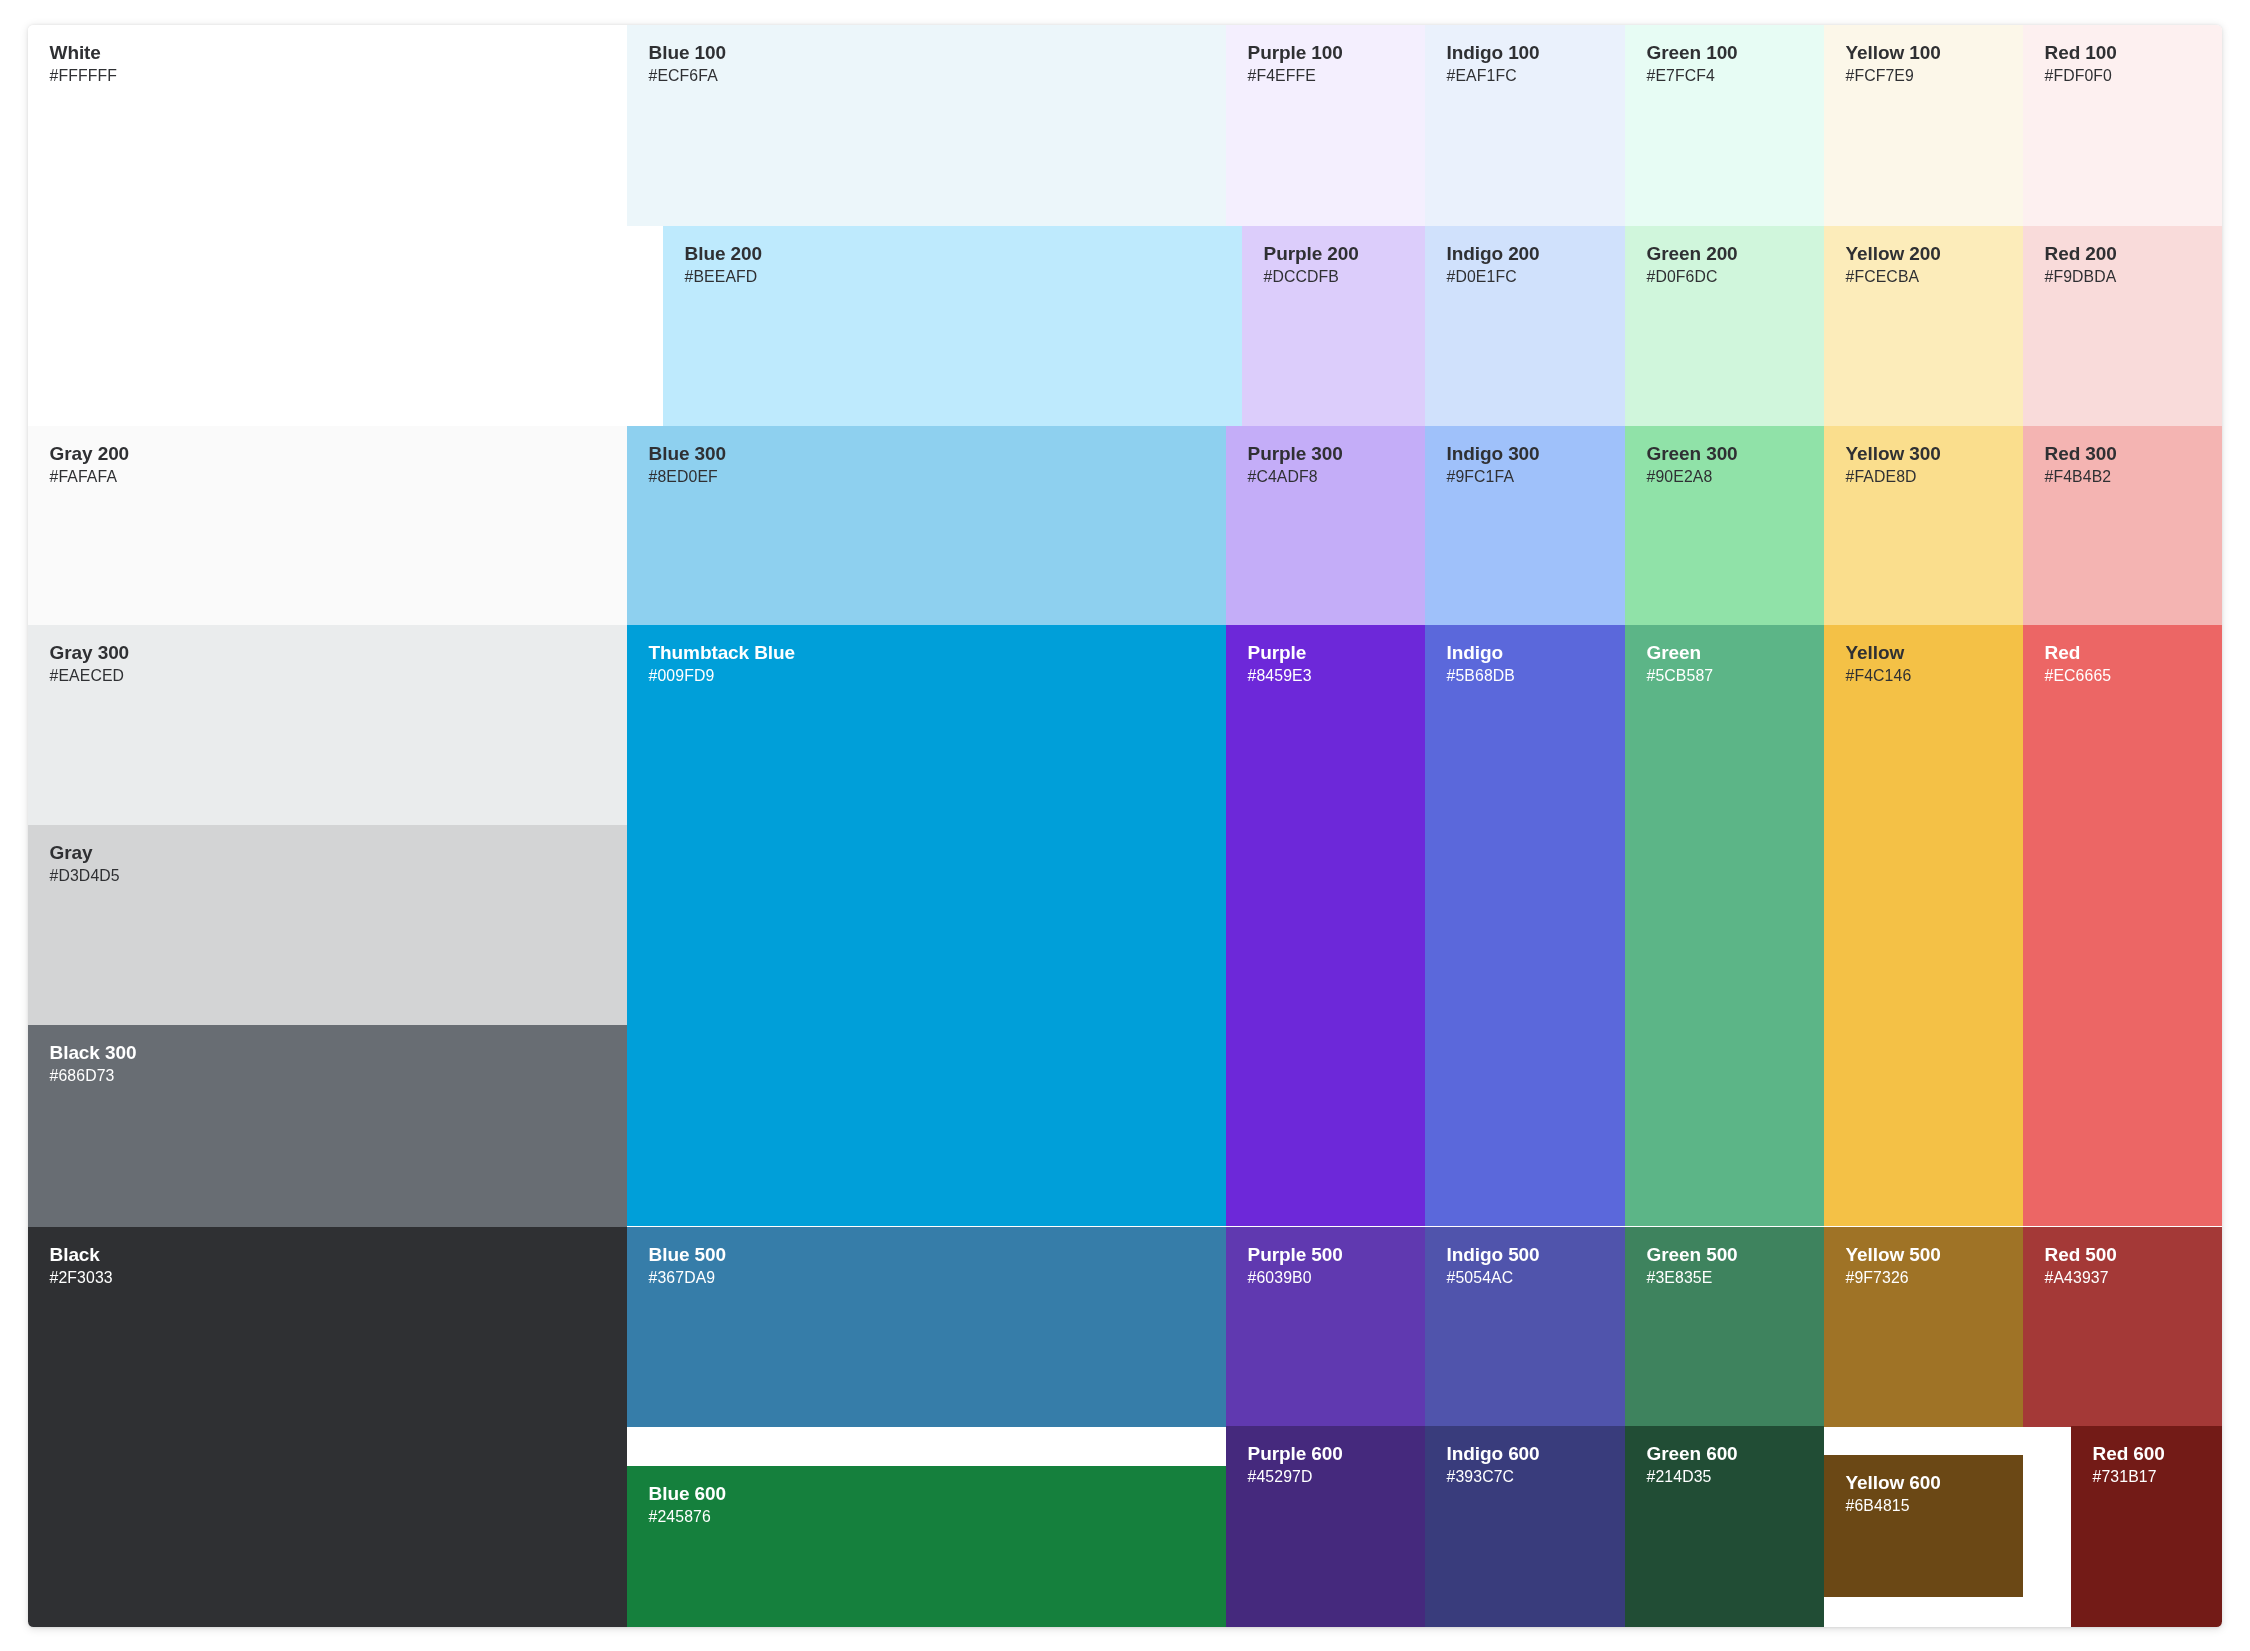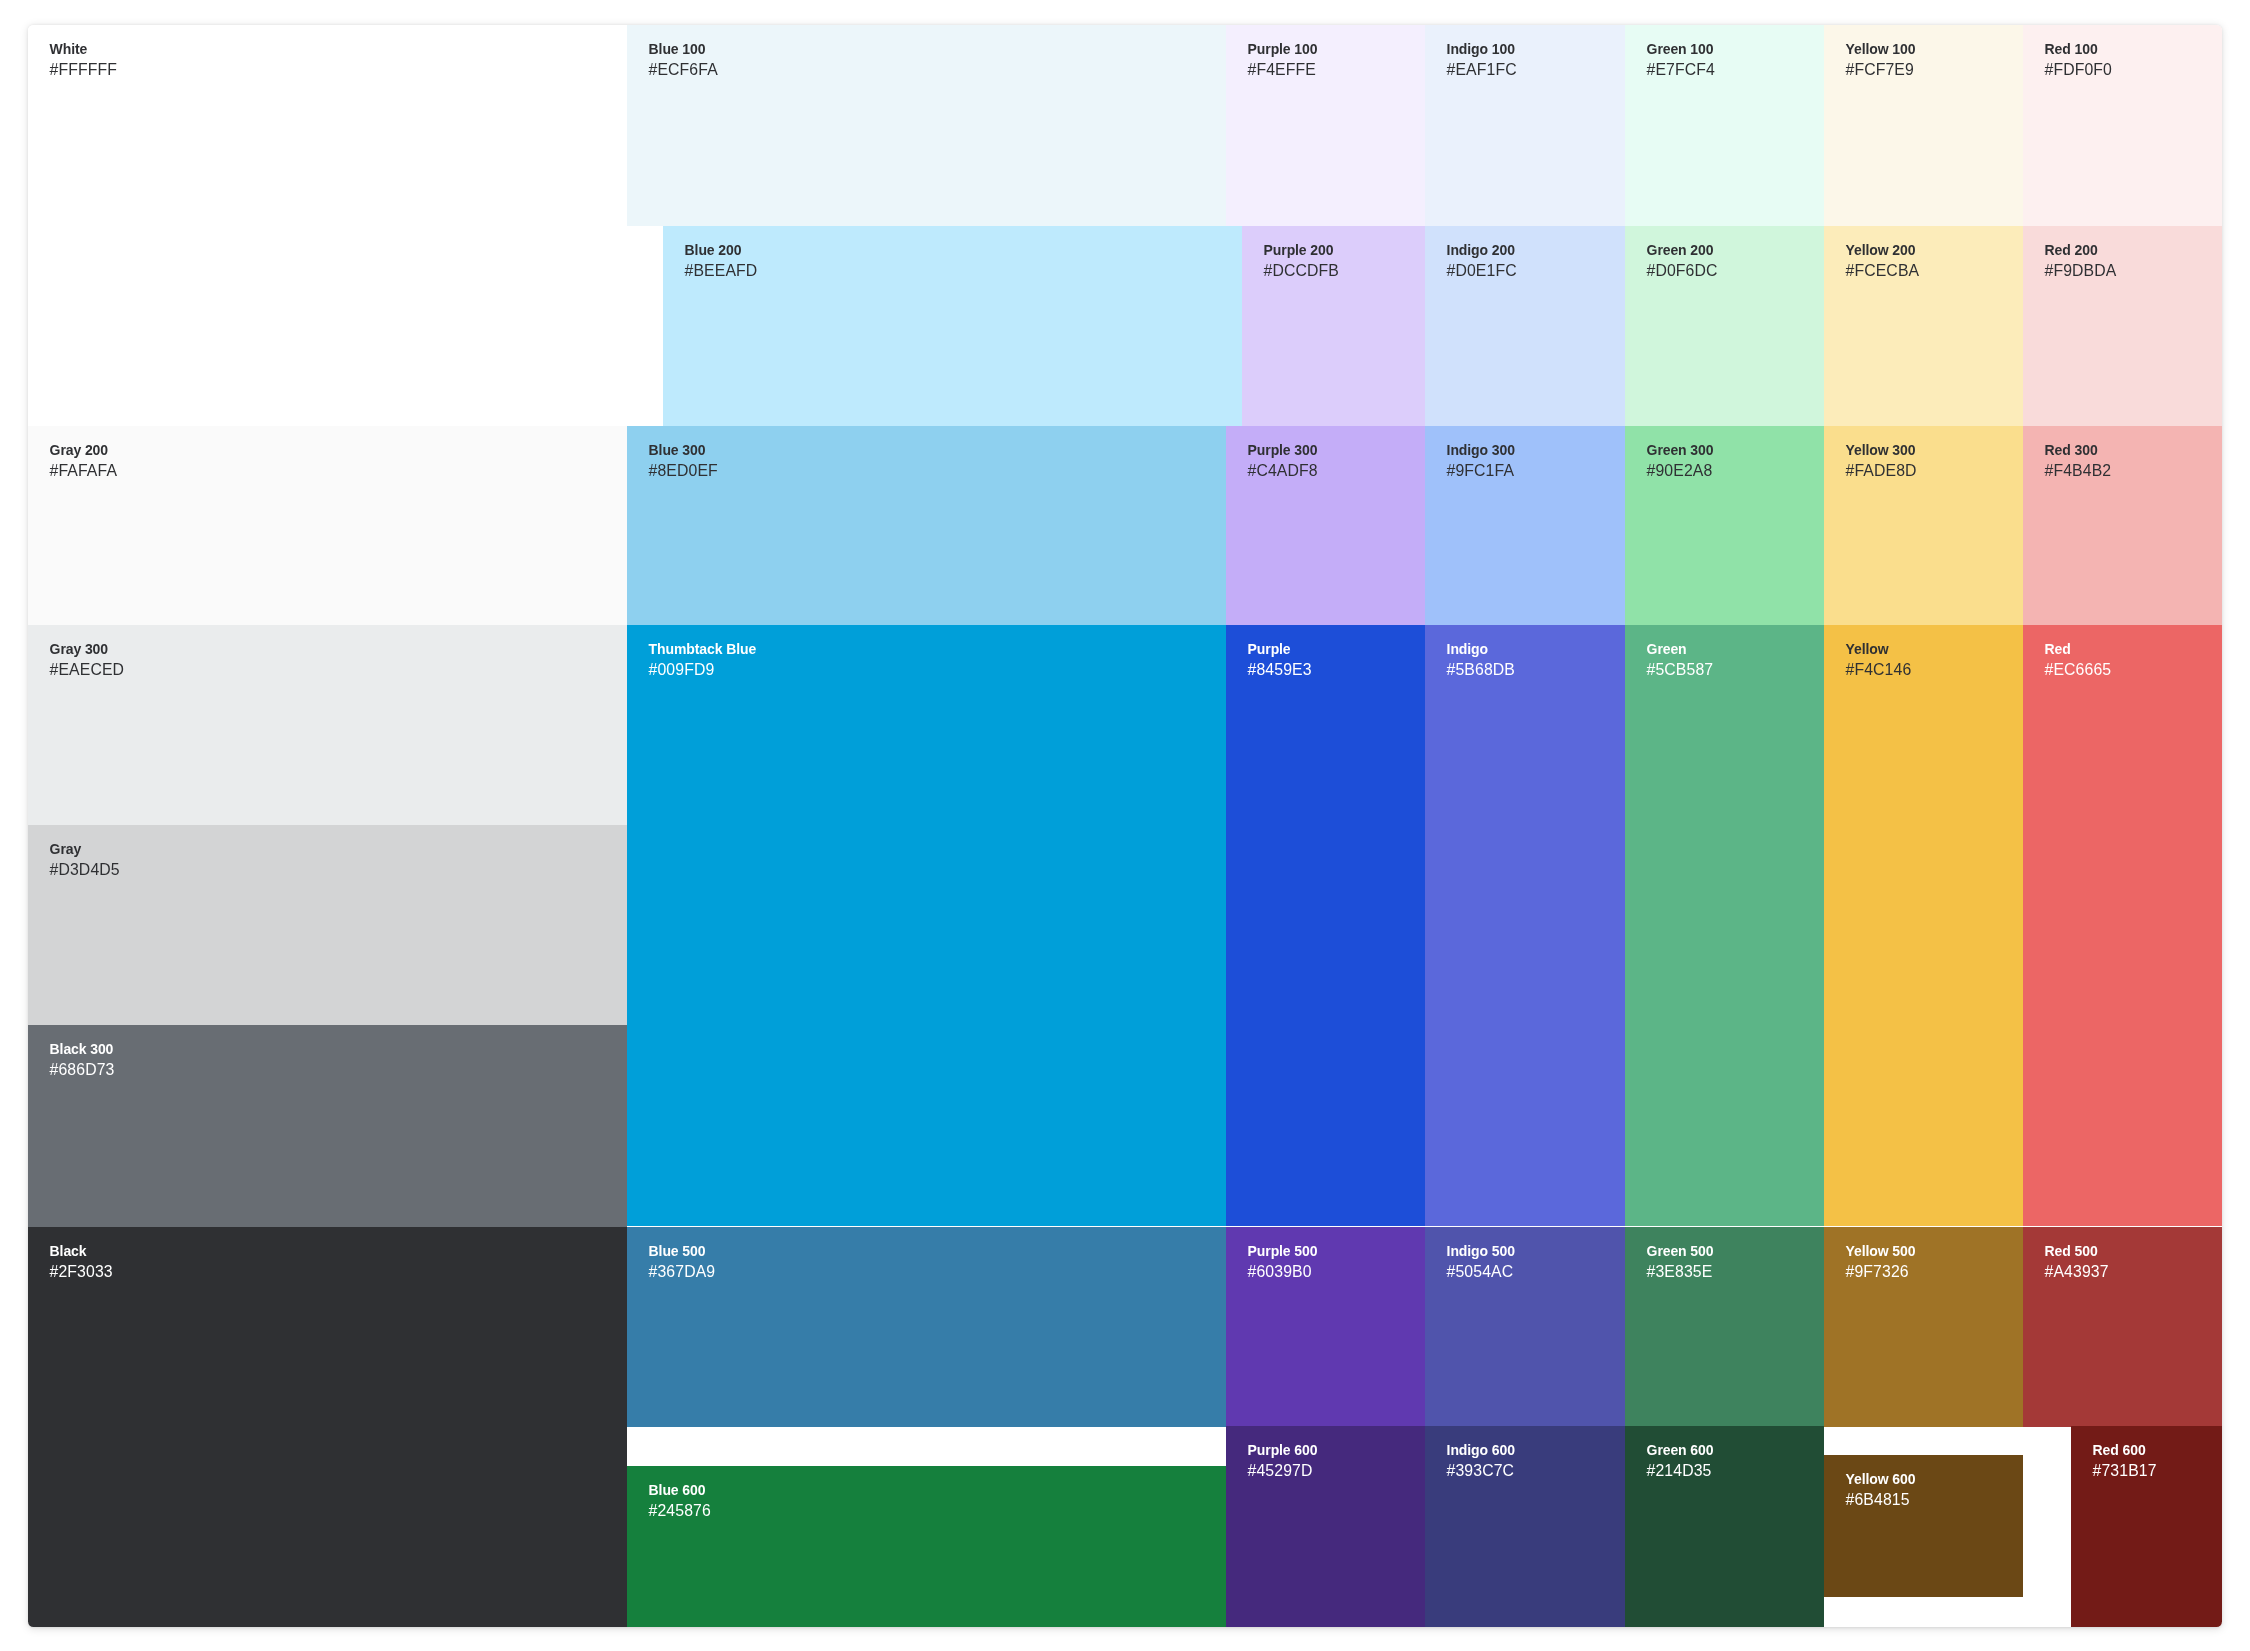--- a/index.html
+++ b/index.html
@@ -34,21 +34,21 @@
     overflow: hidden;
   }
   .sw-label {
     position: absolute;
     left: 21.6px;
     top: 16px;
     line-height: 1.28;
     white-space: nowrap;
   }
   .sw-name {
-    font-size: 14px;
+    font-size: 19px;
     font-weight: bold;
     letter-spacing: -0.1px;
     display: block;
   }
   .sw-hex {
     font-size: 15.8px;
     font-weight: normal;
     letter-spacing: 0.1px;
     display: block;
     margin-top: 0.9px;
@@ -148,21 +148,21 @@
           <span class="sw-name">Purple 200</span>
           <span class="sw-hex">#DCCDFB</span>
         </div>
       </div>
       <div class="swatch" style="top: 401px; height: 200px; background: rgb(196, 173, 248);">
         <div class="sw-label dark-text">
           <span class="sw-name">Purple 300</span>
           <span class="sw-hex">#C4ADF8</span>
         </div>
       </div>
-      <div class="swatch" style="top: 600px; height: 601px; background: #1d4ed8;">
+      <div class="swatch" style="top: 600px; height: 601px; background: #6d28d9;">
         <div class="sw-label light-text">
           <span class="sw-name">Purple</span>
           <span class="sw-hex">#8459E3</span>
         </div>
       </div>
       <div class="swatch" style="top: 1202px; height: 200px; background: rgb(96, 57, 176);">
         <div class="sw-label light-text">
           <span class="sw-name">Purple 500</span>
           <span class="sw-hex">#6039B0</span>
         </div>

